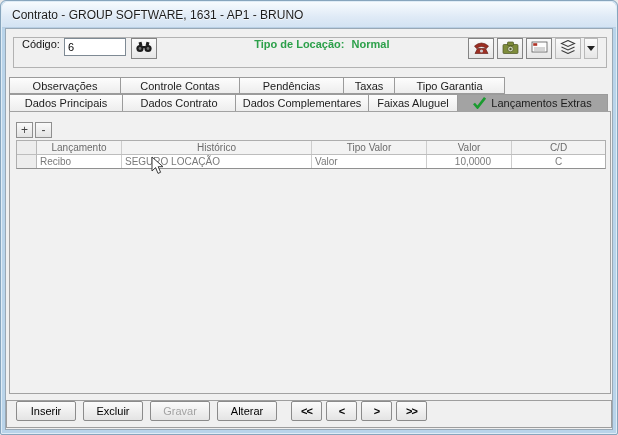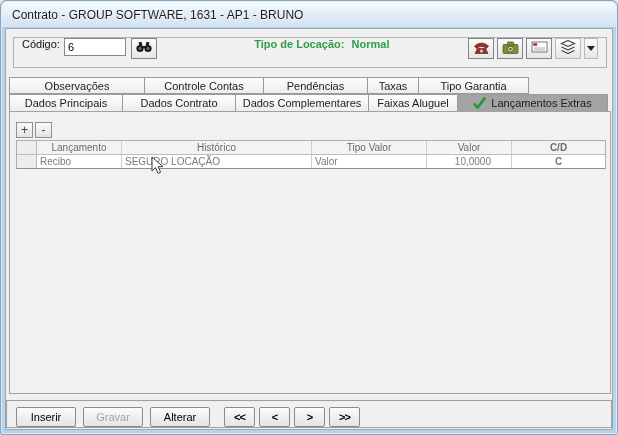--- a/index.html
+++ b/index.html
@@ -81,31 +81,31 @@
   .grid {
     position:absolute; left:6px; top:28px; width:590px;
     border:1px solid #aeaeae; border-bottom:1px solid #909090; background:#fff;
     font-size:10px;
   }
   .grid-row { display:grid; grid-template-columns:20px 85px 190px 115px 85px 93px; }
   .grid-head { background:#f3f3f3; color:#6b6b6b; border-bottom:1px solid #bdbdbd; }
   .grid-head .cell { text-align:center; }
   .cell { height:13px; line-height:13px; border-right:1px solid #cdcdcd; padding:0 3px;
           overflow:hidden; white-space:nowrap; }
-  .cell:last-child { border-right:none;font-weight:bold; }
+  .cell:last-child { border-right:none; }
   .grid-body { color:#7a7a7a; background:#fff; }
   .cell.indicator { background:#ededed; border-right:1px solid #b8b8b8; }
   .cell.right { text-align:right; padding-right:20px; }
   .cell.center { text-align:center; }
 
   
   .footer {
     position:absolute; left:0; right:0; top:371px; height:28px;
     border:1px solid #9e9e9e; background:#f0f0f0;
-    display:flex; align-items:flex-end; padding-left:9px;
+    display:flex; align-items:flex-start; padding-left:9px;
   }
   .btn {
     height:20px; background:linear-gradient(#fbfbfb,#e4e4e4);
     border:1px solid #8b8b8b; border-radius:2px;
     font-family:"Liberation Sans",sans-serif; font-size:11px; color:#000;
     margin-right:7px; padding:0;
   }
   .btn.wide { width:60px; }
   .btn.nav { width:31px; margin-right:4px; font-weight:bold; letter-spacing:-1px; }
   .btn.disabled { color:#a3a3a3; }
@@ -185,21 +185,21 @@
               </svg>
             </span>
           </button>
           <button class="icon-btn drop-btn" style="border-color:#b9b9b9;">
             <span class="caret"></span>
           </button>
         </span>
       </div>
 
       <div class="tabrow tabrow1">
-        <div class="tab" style="width:136px">
+        <div class="tab" style="width:112px">
             <span>Observações</span>
           </div>
         <div class="tab" style="width:120px">
             <span>Controle Contas</span>
           </div>
         <div class="tab" style="width:105px">
             <span>Pendências</span>
           </div>
         <div class="tab" style="width:52px">
             <span>Taxas</span>
@@ -251,20 +251,21 @@
             <div class="cell">SEGURO LOCAÇÃO</div>
             <div class="cell">Valor</div>
             <div class="cell right">10,0000</div>
             <div class="cell center">C</div>
           </div>
         </div>
       </div>
 
       <div class="footer">
         <button class="btn wide">Inserir</button>
+        <button class="btn wide">Excluir</button>
         <button class="btn wide disabled">Gravar</button>
         <button class="btn wide" style="margin-right:14px;">Alterar</button>
         <button class="btn nav">&lt;&lt;</button>
         <button class="btn nav">&lt;</button>
         <button class="btn nav">&gt;</button>
         <button class="btn nav">&gt;&gt;</button>
       </div>
 
       <div class="cursor">
         <svg width="13" height="19" viewBox="0 0 13 19">

